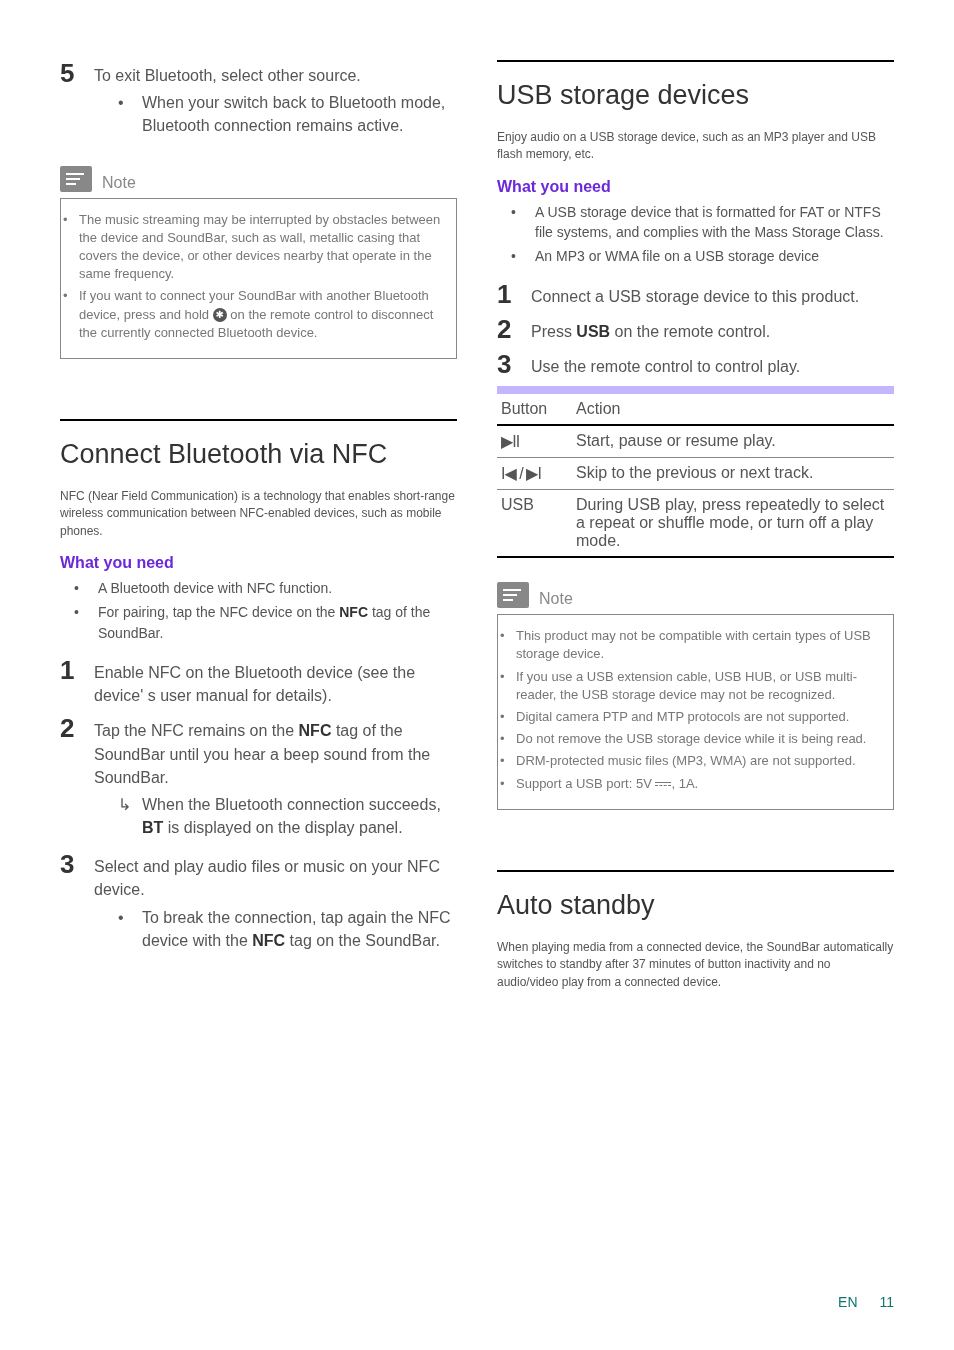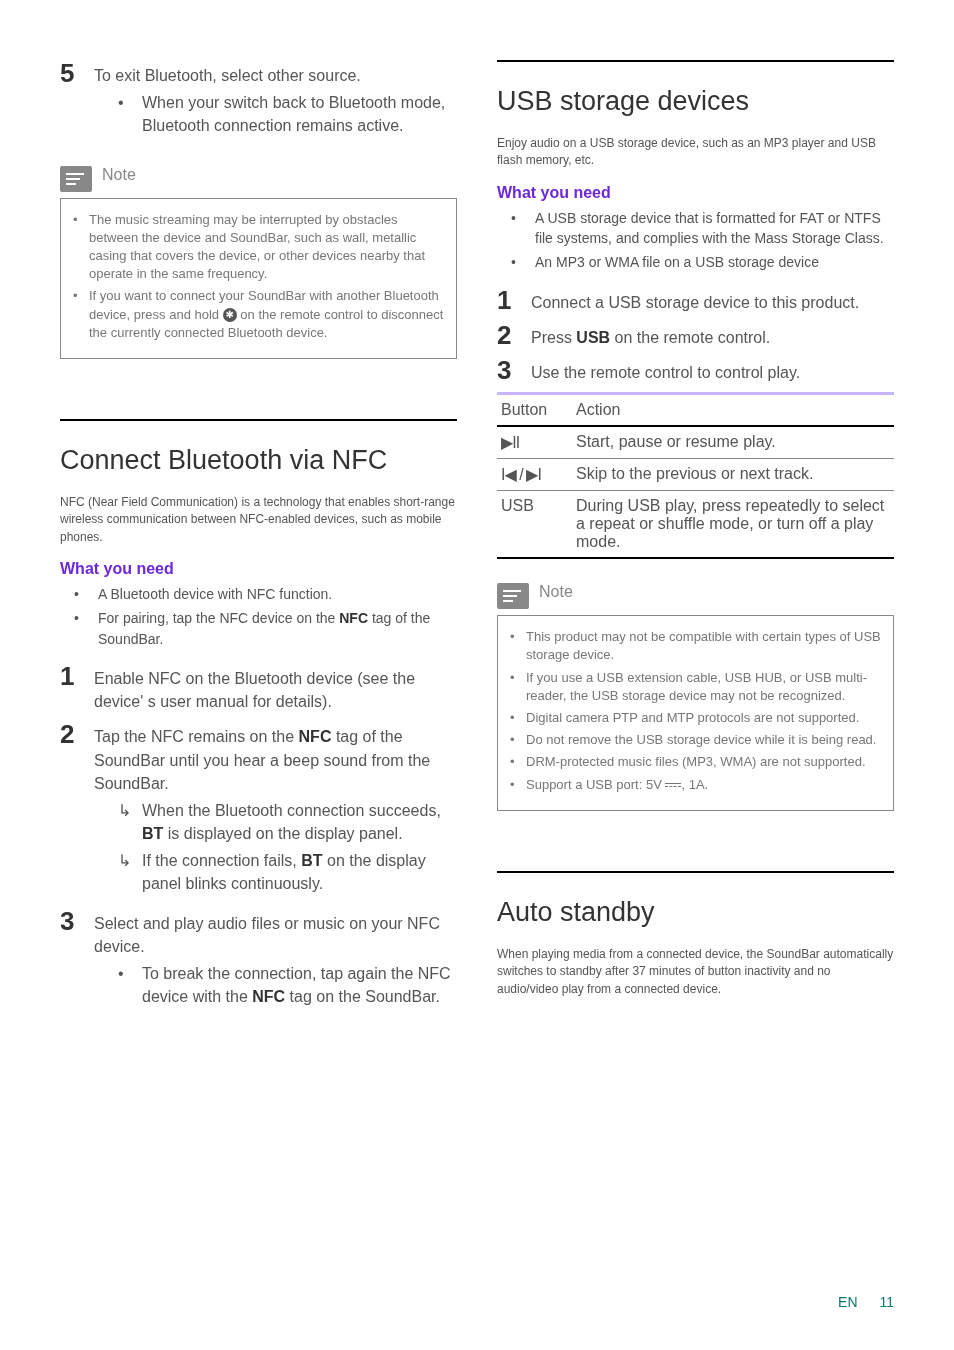--- a/index.html
+++ b/index.html
@@ -19,21 +19,21 @@
     .col {
       flex: 1;
       min-width: 0;
     }
     .h1 {
       font-size: 27px;
       font-weight: normal;
       color: #333;
       margin-bottom: 18px;
       border-top: 2px solid #000;
-      padding-top: 24px;
+      padding-top: 18px;
     }
     .body-text {
       font-size: 12px;
       line-height: 1.45;
       margin-bottom: 14px;
       color: #555;
     }
     .subhead {
       font-size: 16px;
       font-weight: 600;
@@ -101,21 +101,21 @@
       content: "↳";
       position: absolute;
       left: 0;
       font-size: 16px;
     }
     .note-box {
       margin: 24px 0;
     }
     .note-hdr {
       display: flex;
-      align-items: flex-start;
+      align-items: flex-end;
       gap: 10px;
       margin-bottom: 6px;
     }
     .note-icon {
       width: 32px;
       height: 26px;
       background: #888;
       border-radius: 2px;
       display: flex;
       flex-direction: column;
@@ -127,21 +127,21 @@
     .note-icon div { height: 2px; background: #fff; }
     .note-icon div:nth-child(1){width:18px;}
     .note-icon div:nth-child(2){width:14px;}
     .note-icon div:nth-child(3){width:10px;}
     .note-title {
       font-size: 16px;
       color: #888;
     }
     .note-body {
       border: 1px solid #888;
-      padding: 12px 12px;
+      padding: 12px 2px;
     }
     .note-body ul { list-style: none; padding: 0; }
     .note-body li {
       position: relative;
       padding-left: 16px;
       font-size: 13px;
       line-height: 1.4;
       color: #777;
       margin-bottom: 4px;
     }
@@ -168,21 +168,21 @@
       font-size: 16px;
       color: #555;
       margin-bottom: 10px;
     }
     table.ctrl th, table.ctrl td {
       text-align: left;
       padding: 6px 4px;
       border-bottom: 1px solid #888;
       vertical-align: top;
     }
-    table.ctrl thead th { border-top: 3px solid #c4b5fd; border-bottom: 2px solid #000; font-weight: normal; }
+    table.ctrl thead th { border-top: 8px solid #c4b5fd; border-bottom: 2px solid #000; font-weight: normal; }
     table.ctrl tbody tr:last-child td { border-bottom: 2px solid #000; }
     .btn-col { width: 75px; font-weight: normal; }
     .sym { font-family: Arial, sans-serif; letter-spacing: -1px; }
     b { color: #333; font-weight: 600; }
     .footer {
       position: absolute;
       bottom: 40px;
       right: 60px;
       font-size: 14px;
       color: #0f766e;
@@ -254,23 +254,20 @@
         <div class="num">1</div>
         <div class="txt">Enable NFC on the Bluetooth device (see the device' s user manual for details).</div>
       </div>
       <div class="numitem">
         <div class="num">2</div>
         <div class="txt">
           <span>Tap the NFC remains on the </span><b>NFC</b><span> tag of the SoundBar until you hear a beep sound from the SoundBar.</span>
           <ul class="sub-bullets">
             <li class="arrow">
               <span>When the Bluetooth connection succeeds, </span><b>BT</b><span> is displayed on the display panel.</span>
-            </li>
-            <li class="arrow">
-              <span>If the connection fails, </span><b>BT</b><span> on the display panel blinks continuously.</span>
             </li>
           </ul>
         </div>
       </div>
       <div class="numitem">
         <div class="num">3</div>
         <div class="txt">
           <span>Select and play audio files or music on your NFC device.</span>
           <ul class="sub-bullets">
             <li class="dot">

